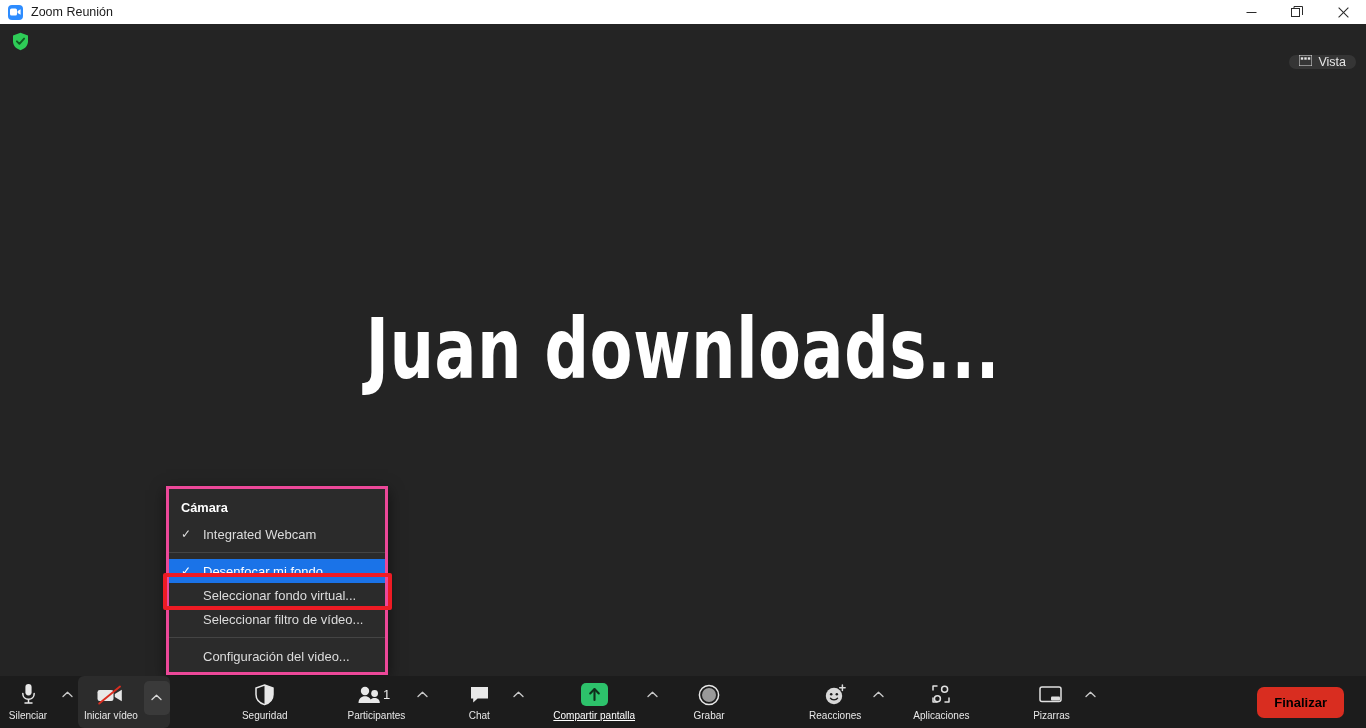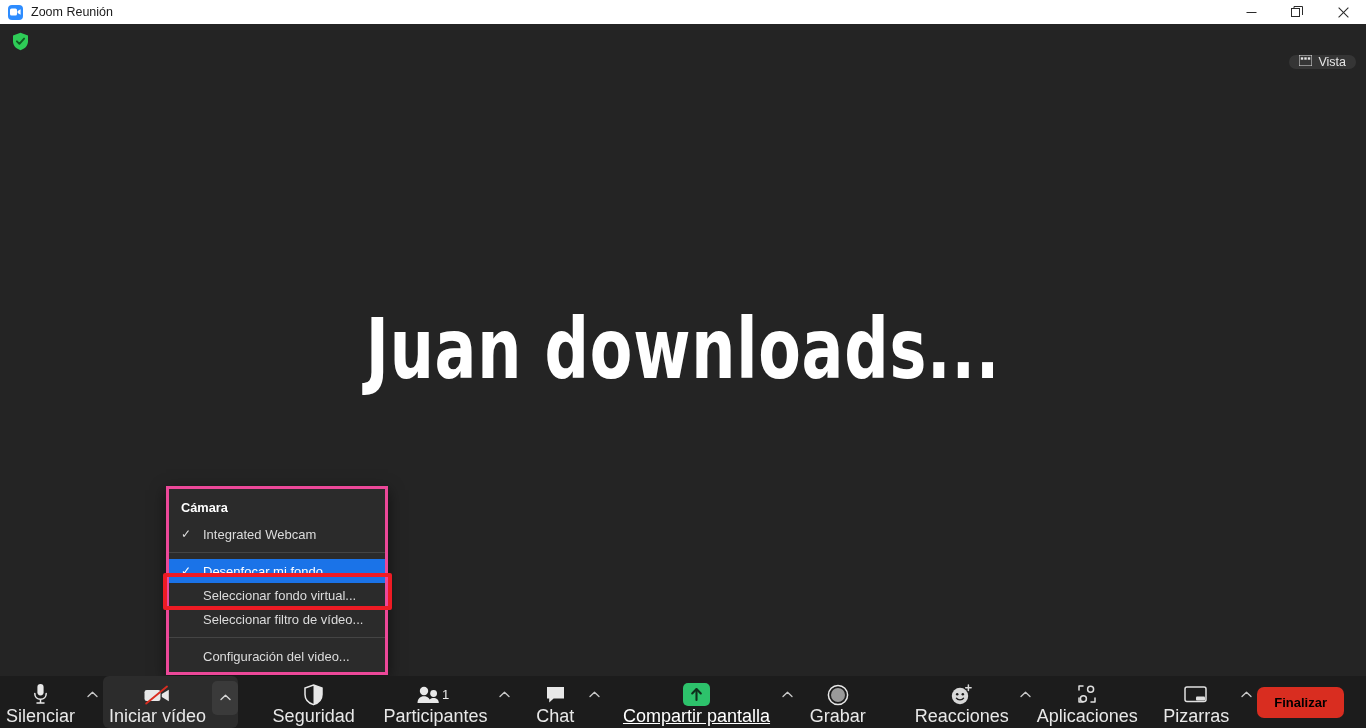--- a/index.html
+++ b/index.html
@@ -113,21 +113,21 @@
   .tb-item{
     display:flex; flex-direction:column; align-items:center; justify-content:center;
     height:52px; min-width:56px; padding:0 6px; position:relative;
   }
   .tb-icon{
     height:26px; display:flex; align-items:center; justify-content:center;
     margin-bottom:1px;
   }
   .tb-icon svg{ display:block; }
   .tb-label{
-    font-size:18px; color:#e8e8e8; white-space:nowrap; line-height:14px;
+    font-size:10px; color:#e8e8e8; white-space:nowrap; line-height:14px;
   }
   .tb-label.green{ color:#ffffff;text-decoration:underline; }
   .chev{
     width:22px; height:52px; display:flex; align-items:center; justify-content:center;
     padding-bottom:16px;
   }
   .chev svg{ display:block; }
   .chev.boxed{
     background:#3a3a3a; border-radius:5px; height:34px; width:26px;
     align-self:center; margin-bottom:9px; padding-bottom:0;

